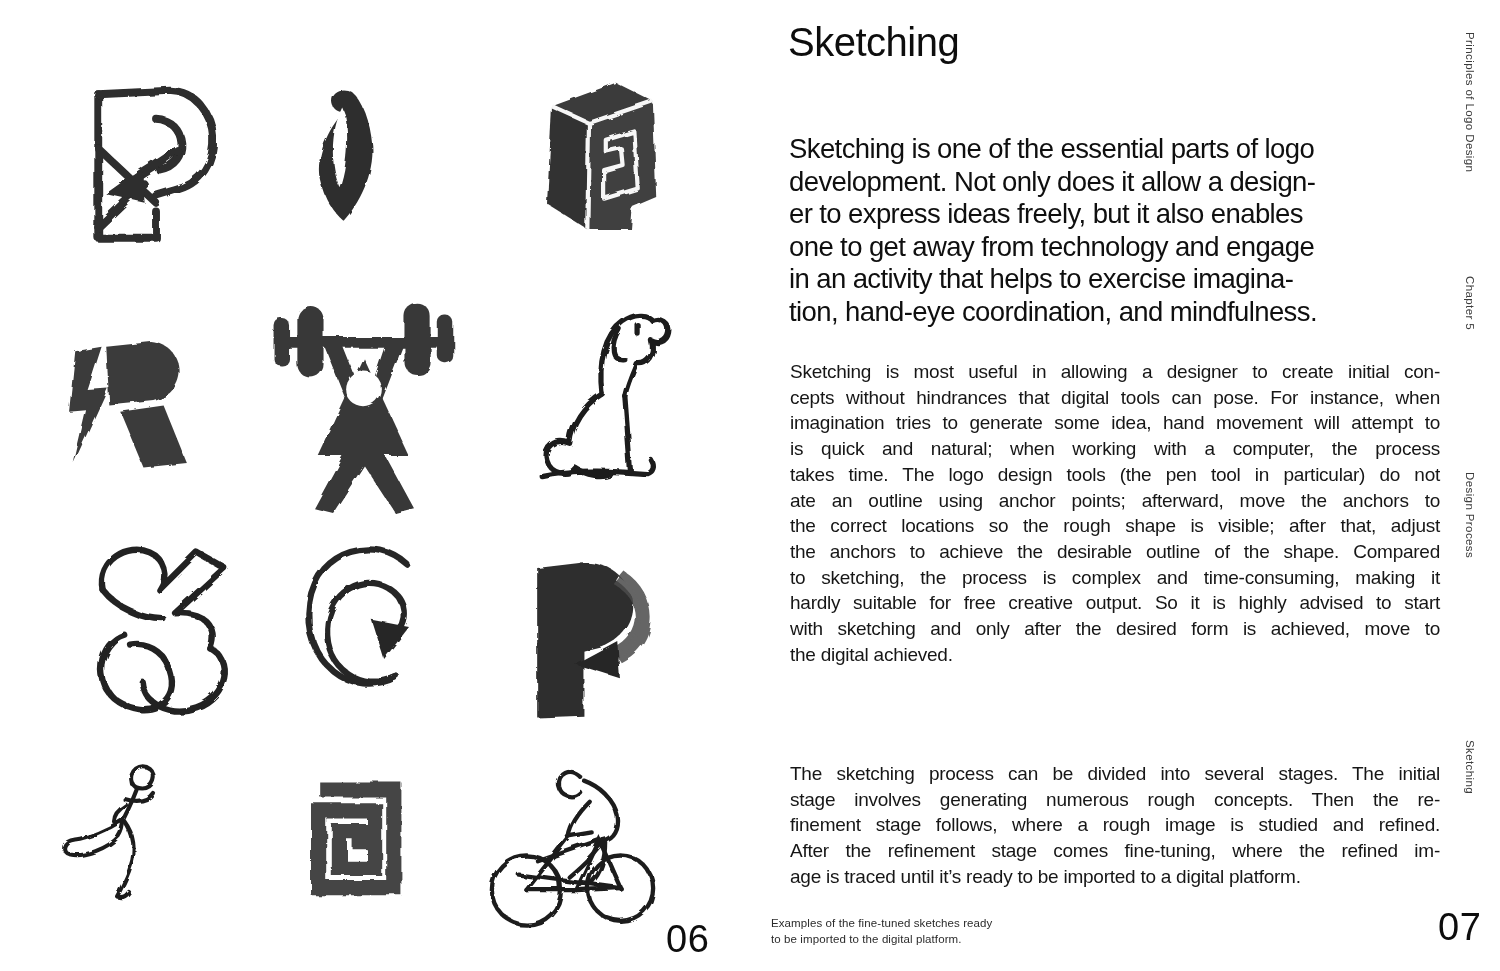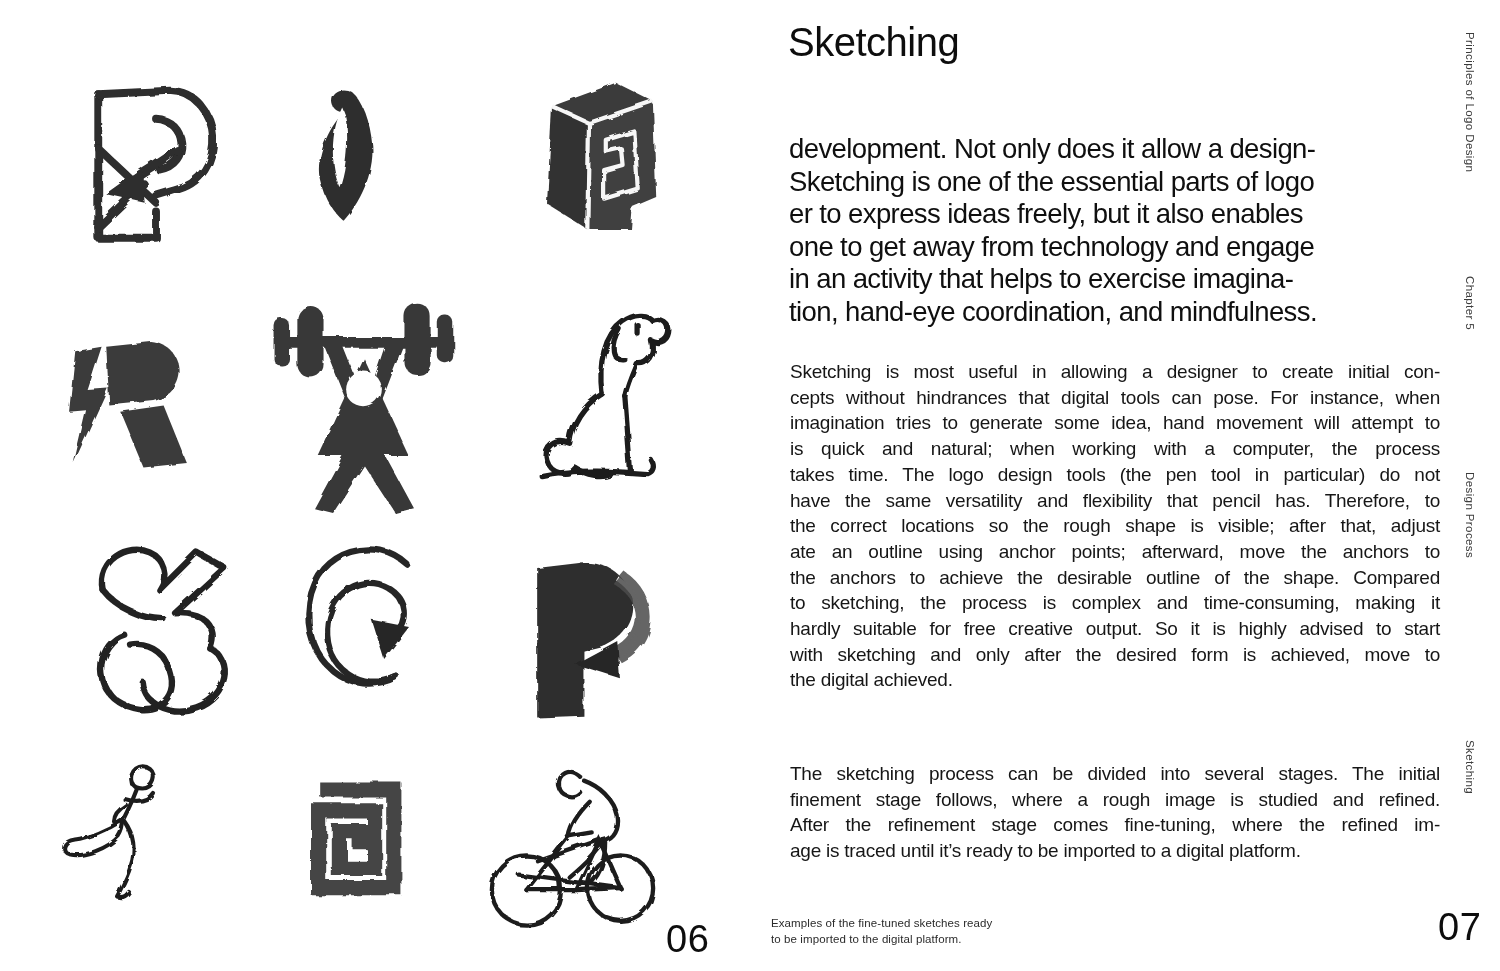--- a/index.html
+++ b/index.html
@@ -217,44 +217,44 @@
   </div>
 
   <div class="abs page-number" id="page-number-left">06</div>
 </div>
 
 <div class="abs" id="right-page" style="left:740px;top:0;width:760px;height:971px;">
   <div class="abs" id="page-title" style="position:absolute;left:48px;top:20px;">Sketching</div>
 </div>
 
 <div class="abs" id="intro">
+    <div class="tline">Sketching is one of the essential parts of logo</div>
     <div class="tline">development. Not only does it allow a design-</div>
-    <div class="tline">Sketching is one of the essential parts of logo</div>
     <div class="tline">er to express ideas freely, but it also enables</div>
     <div class="tline">one to get away from technology and engage</div>
     <div class="tline">in an activity that helps to exercise imagina-</div>
     <div class="tline tline-last">tion, hand-eye coordination, and mindfulness.</div>
   </div>
 <div class="abs body-para para-justify" id="paragraph-1">
     <div class="tline">Sketching is most useful in allowing a designer to create initial con-</div>
     <div class="tline">cepts without hindrances that digital tools can pose. For instance, when</div>
     <div class="tline">imagination tries to generate some idea, hand movement will attempt to</div>
     <div class="tline">is quick and natural; when working with a computer, the process</div>
     <div class="tline">takes time. The logo design tools (the pen tool in particular) do not</div>
-    <div class="tline">have the same versatility and flexibility that pencil has. Therefore, to</div>
+    <div class="tline">ate an outline using anchor points; afterward, move the anchors to</div>
     <div class="tline">the correct locations so the rough shape is visible; after that, adjust</div>
-    <div class="tline">ate an outline using anchor points; afterward, move the anchors to</div>
     <div class="tline">the anchors to achieve the desirable outline of the shape. Compared</div>
     <div class="tline">to sketching, the process is complex and time-consuming, making it</div>
     <div class="tline">hardly suitable for free creative output. So it is highly advised to start</div>
     <div class="tline">with sketching and only after the desired form is achieved, move to</div>
     <div class="tline tline-last">the digital achieved.</div>
   </div>
 <div class="abs body-para para-justify" id="paragraph-2">
     <div class="tline">The sketching process can be divided into several stages. The initial</div>
+    <div class="tline">stage involves generating numerous rough concepts. Then the re-</div>
     <div class="tline">finement stage follows, where a rough image is studied and refined.</div>
     <div class="tline">After the refinement stage comes fine-tuning, where the refined im-</div>
     <div class="tline tline-last">age is traced until it’s ready to be imported to a digital platform.</div>
   </div>
 <div class="abs" id="caption">
     <div class="tline">Examples of the fine-tuned sketches ready</div>
     <div class="tline tline-last">to be imported to the digital platform.</div>
   </div>
 <div class="abs page-number" id="page-number-right">07</div>
 

